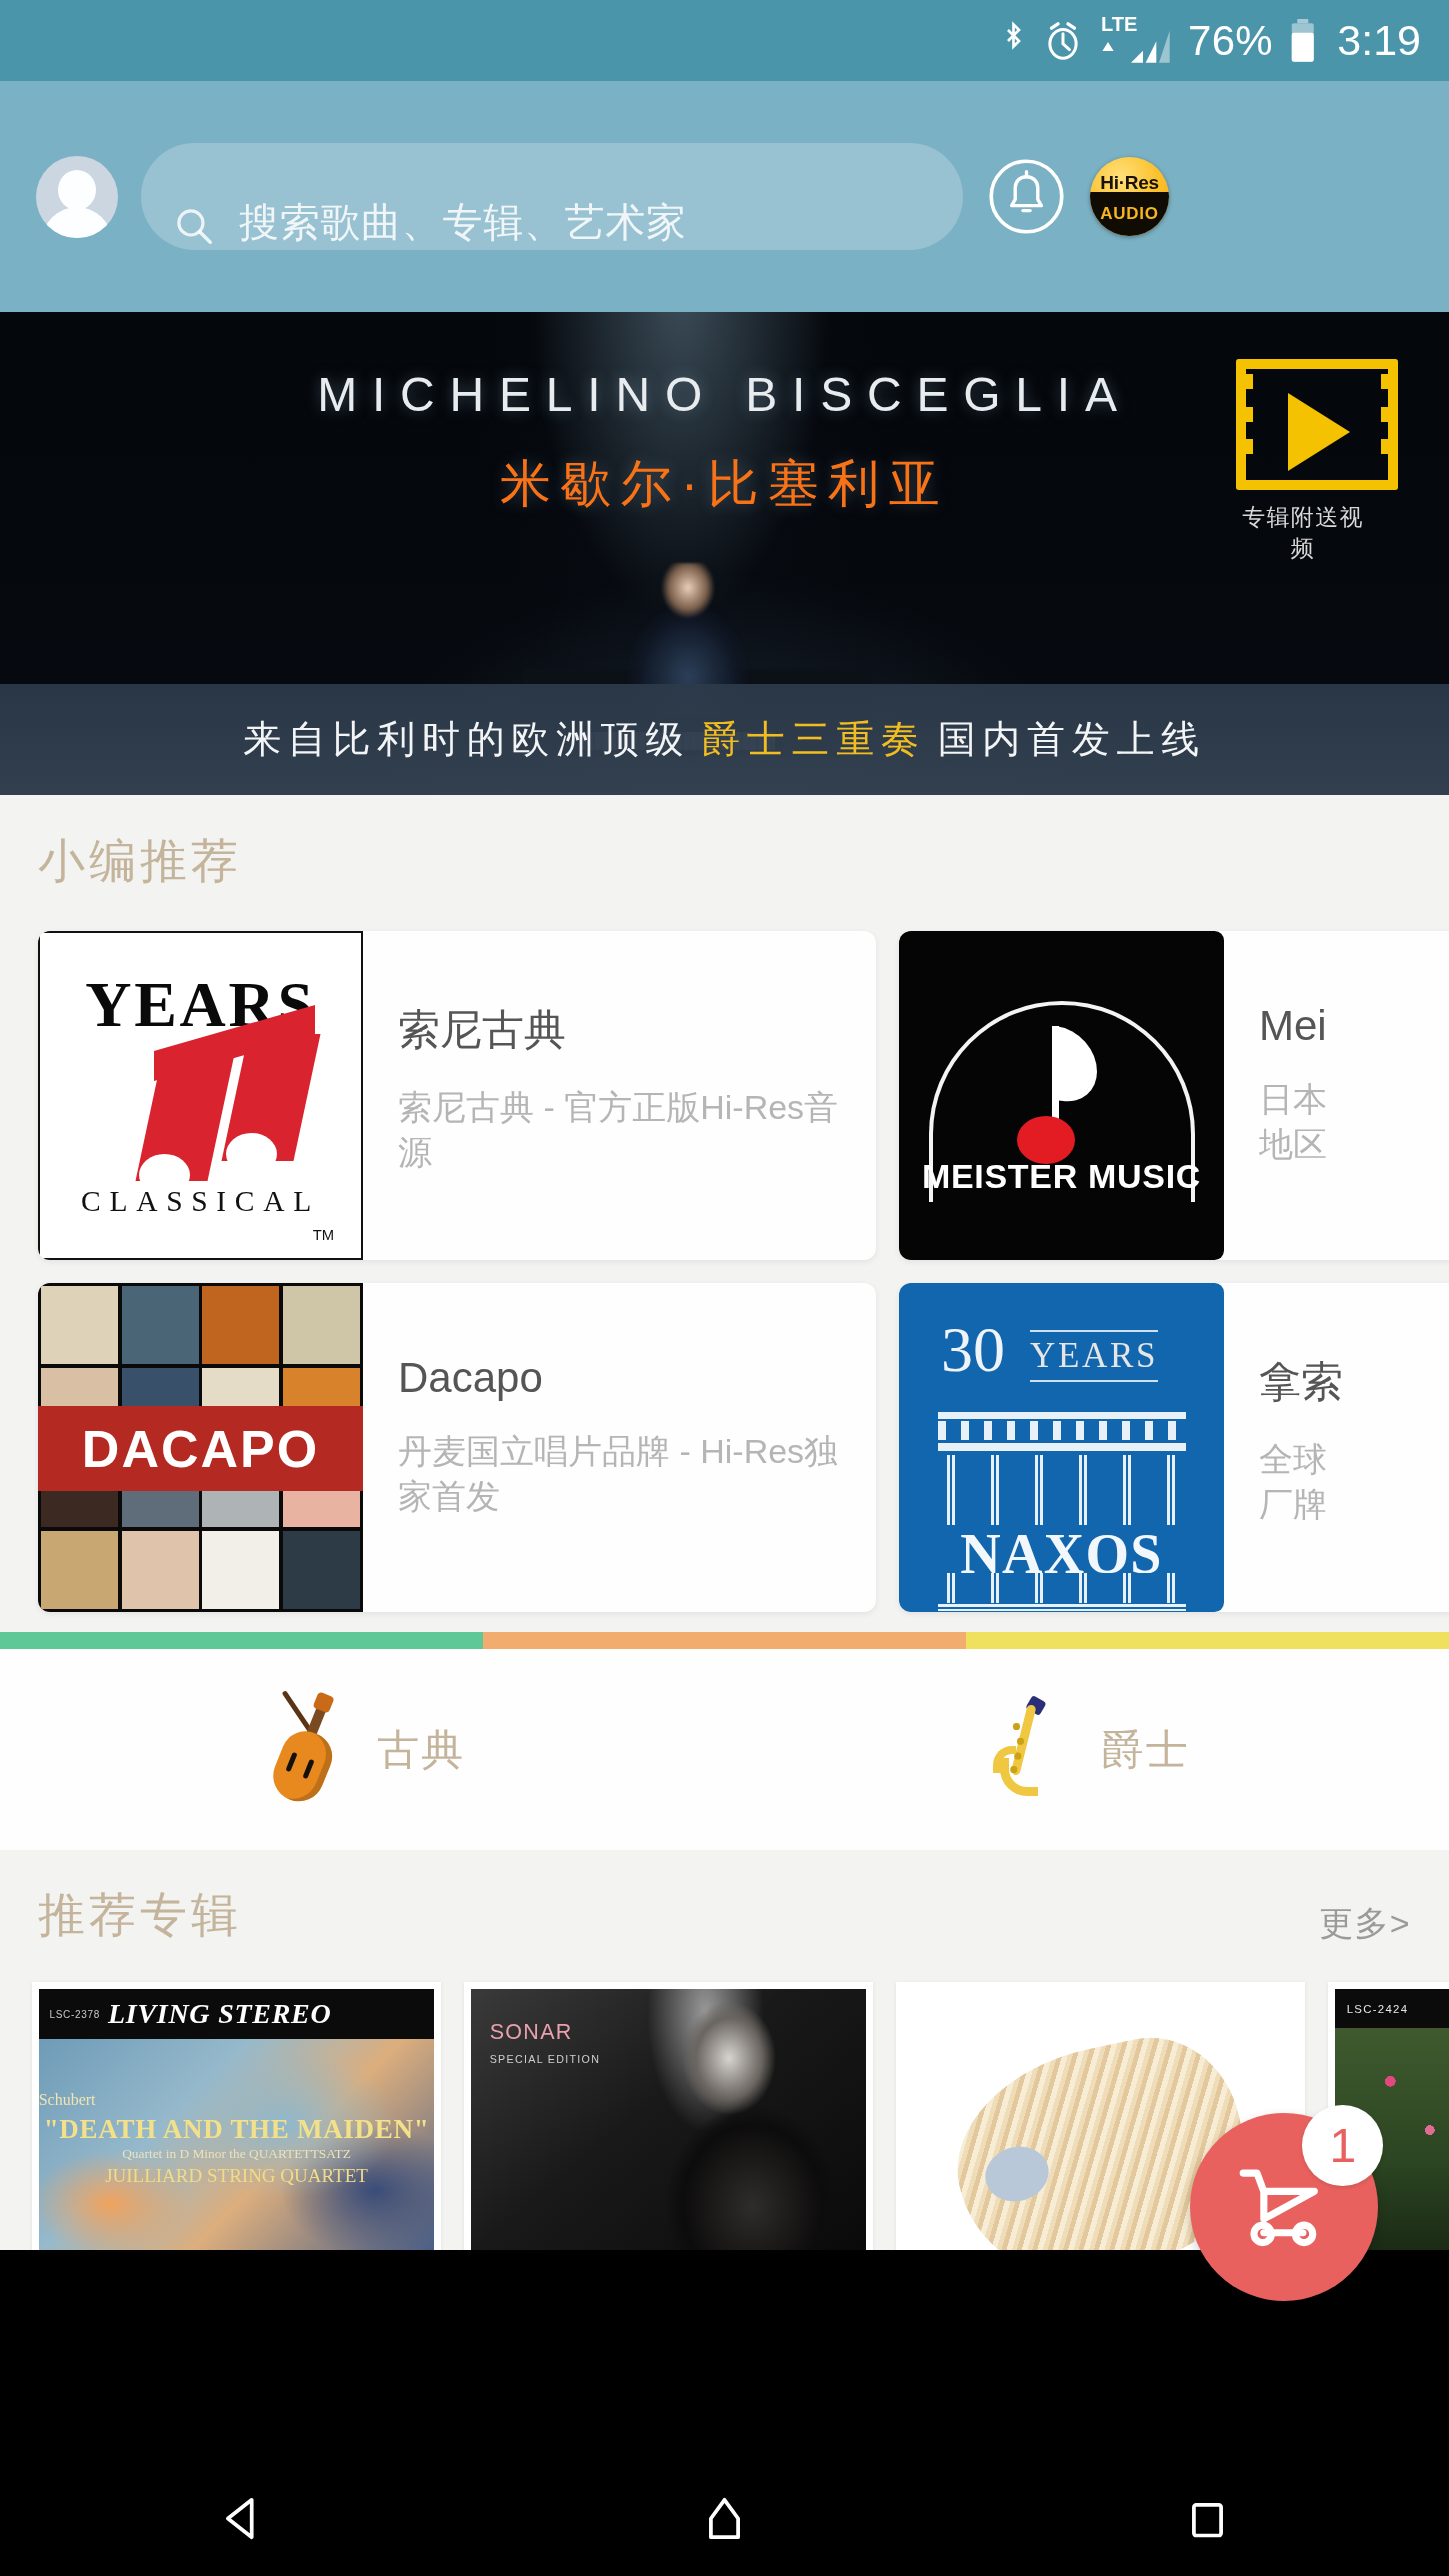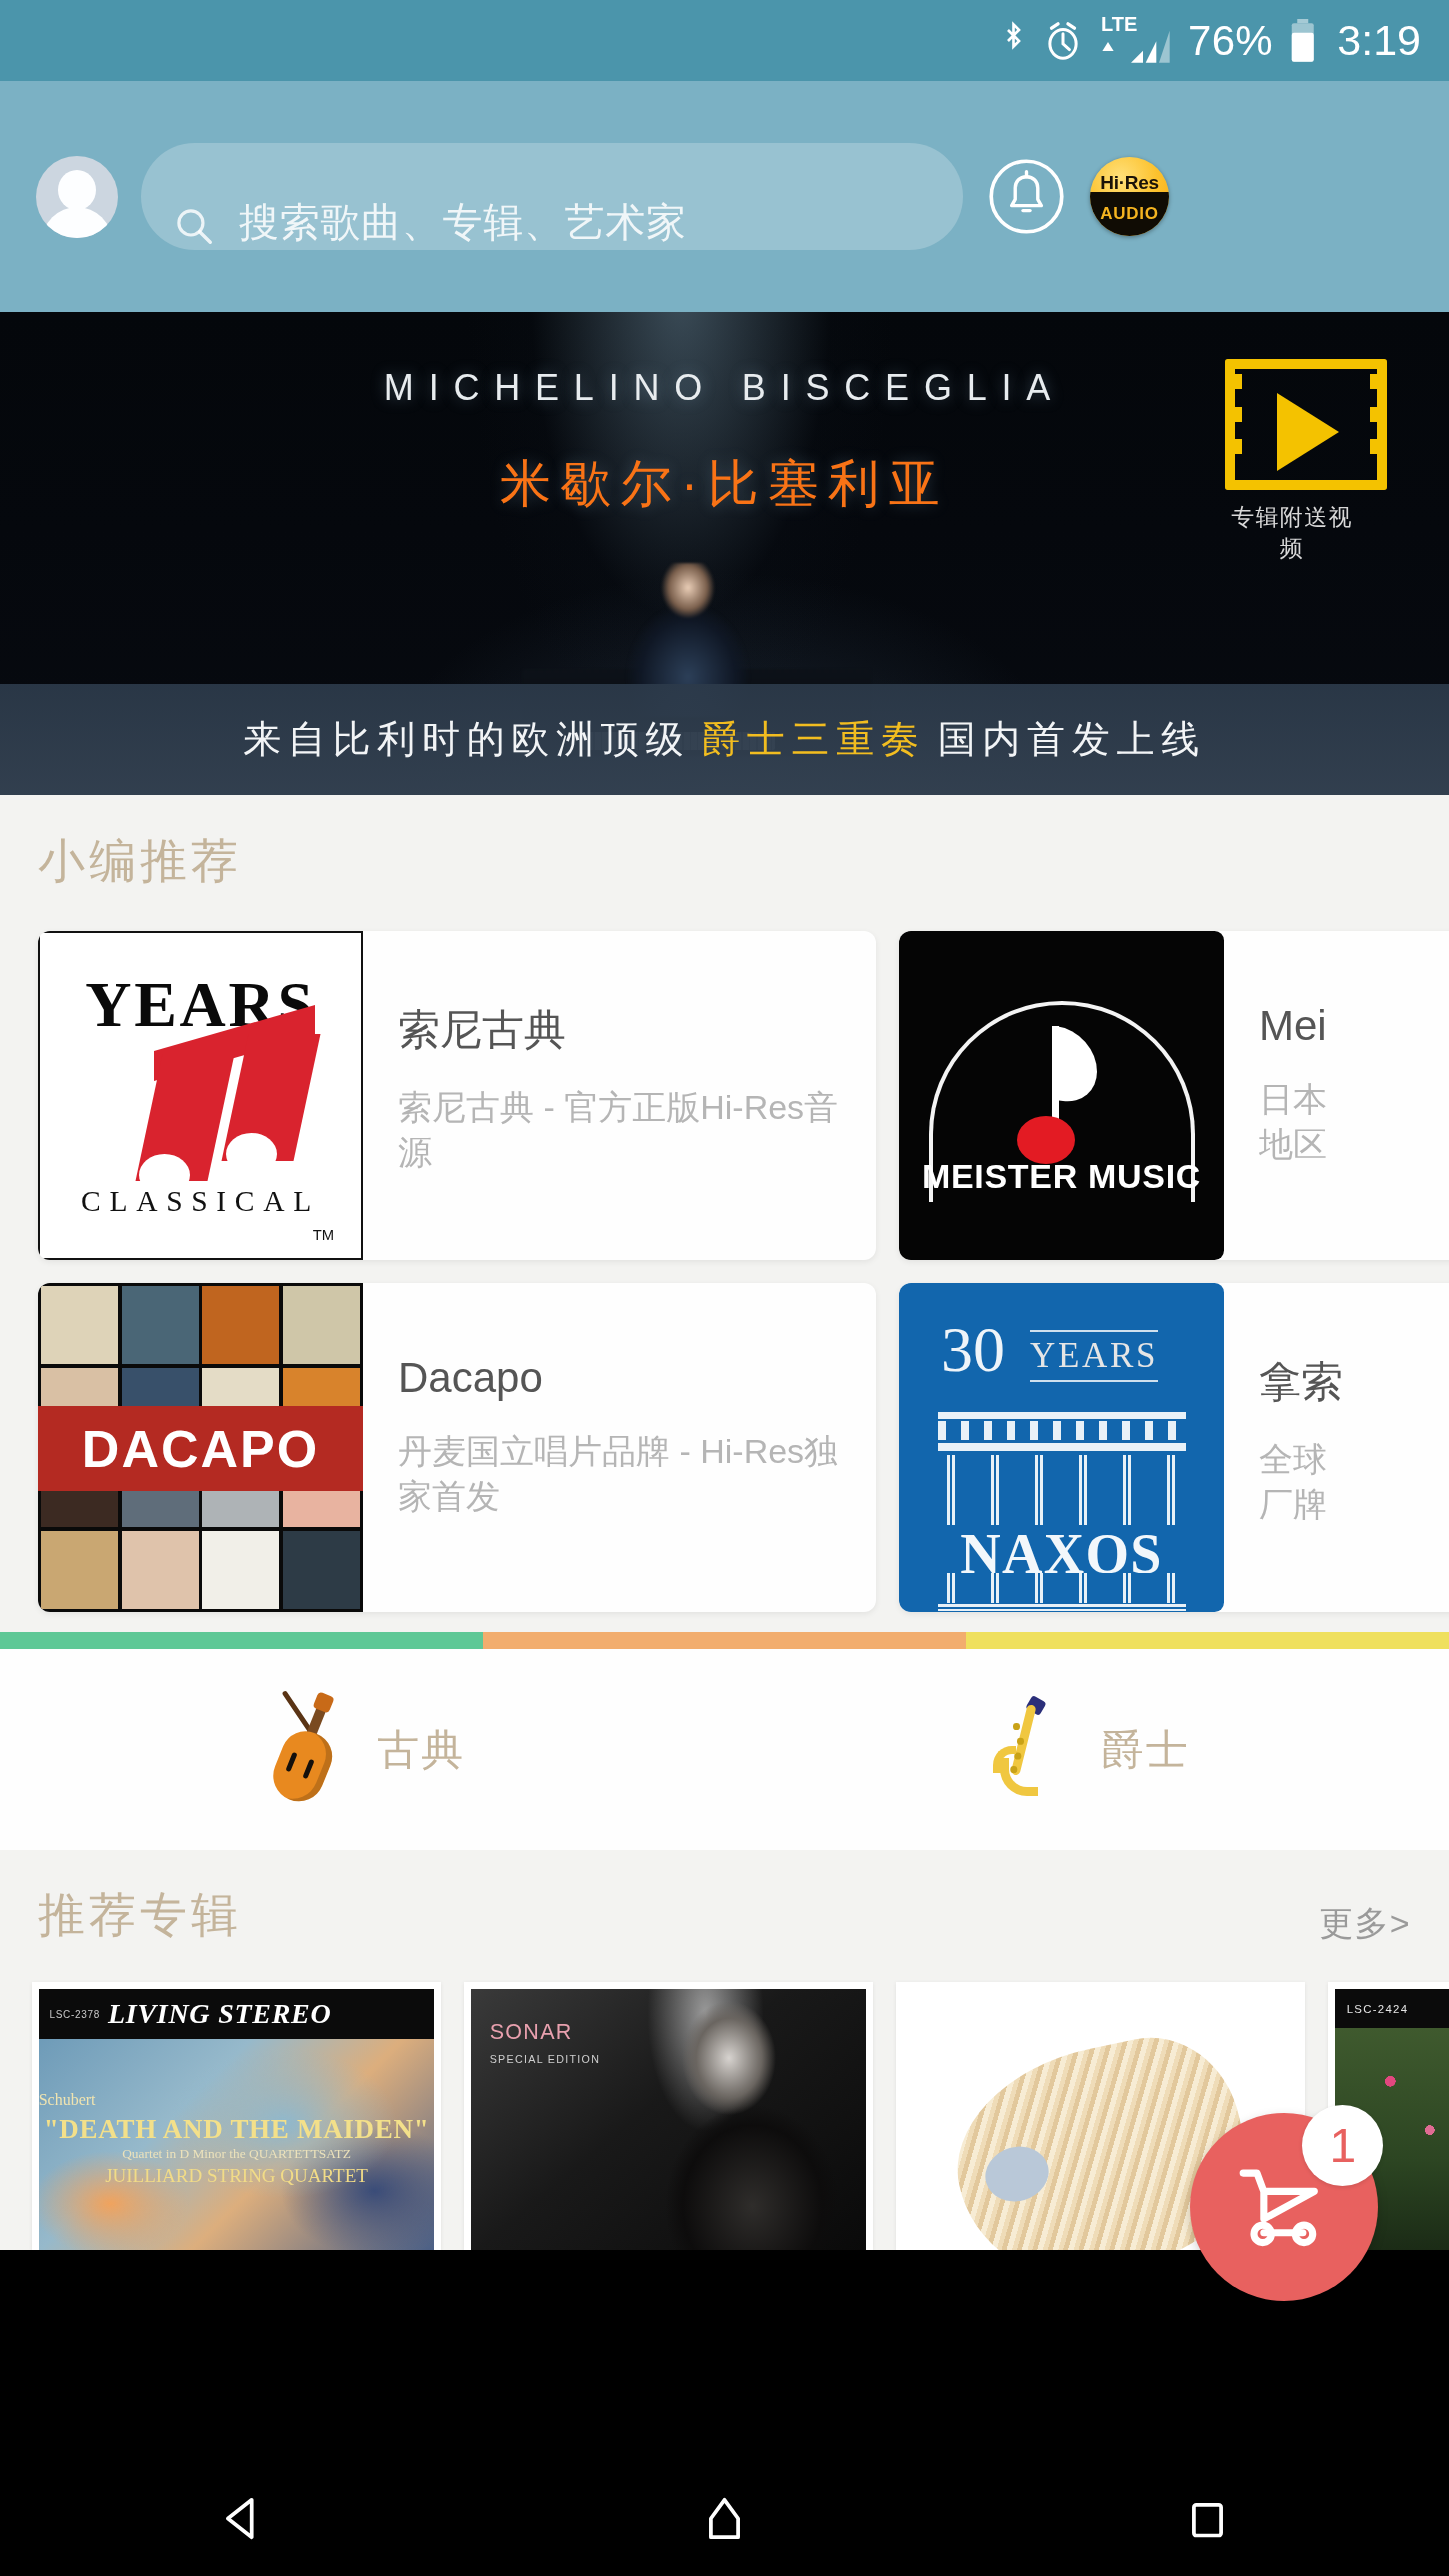--- a/index.html
+++ b/index.html
@@ -74,30 +74,30 @@
     background:linear-gradient(180deg,#0d1219 0%, #05070b 100%);
     border-radius:4px; filter:blur(1px);
   }
   #hero .keys{
     position:absolute; left:40%; top:87%; width:195px; height:17.4px;
     background:repeating-linear-gradient(90deg,#cdd6dd 0 6px,#6e7a85 6px 7.4px);
     opacity:.55; filter:blur(0.7px); border-radius:2px;
   }
   #hero-title{
     position:absolute; top:55px; width:100%; text-align:center;
-    font-size:36px; letter-spacing:14.8px; color:#e8ecef; font-weight:400;
+    font-size:48px; letter-spacing:14.8px; color:#e8ecef; font-weight:400;
     text-shadow:0 0 14.8px rgba(160,200,230,0.35);
   }
   #hero-subtitle{
     position:absolute; top:138px; width:100%; text-align:center;
     font-size:51px; letter-spacing:9.4px; color:#f97316; font-weight:500;
     text-shadow:0 0 14.8px rgba(160,200,230,0.3);
   }
   #hero-video-badge{
-    position:absolute; right:90px; top:47px; width:134px;
+    position:absolute; right:79px; top:47px; width:134px;
   }
   #film-icon{
     width:162px;height:131px;border:10.7px solid #f4c200; border-radius:2.7px;
     position:relative; background:transparent;
   }
   #film-icon .perf{ position:absolute; width:14.8px;height:14.8px;background:#f4c200; }
   #film-icon .play{
     position:absolute; left:42px; top:24px;
     border-left:62px solid #f4c200; border-top:39px solid transparent; border-bottom:39px solid transparent;
   }

